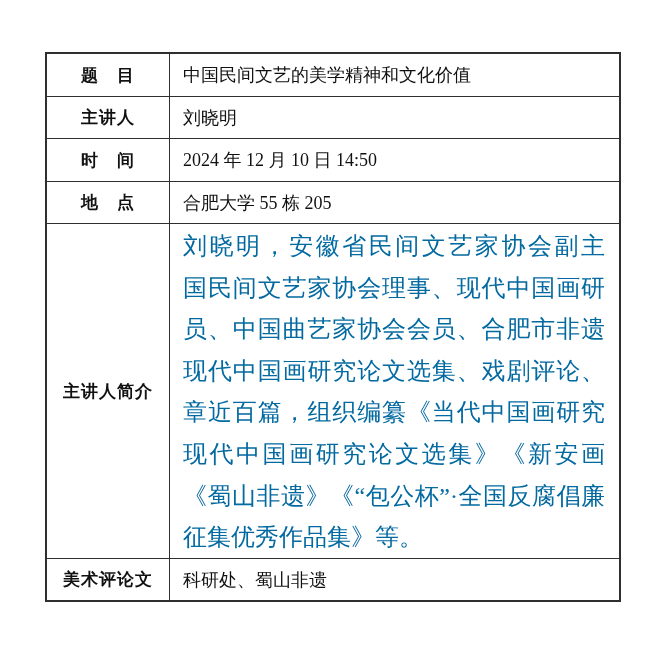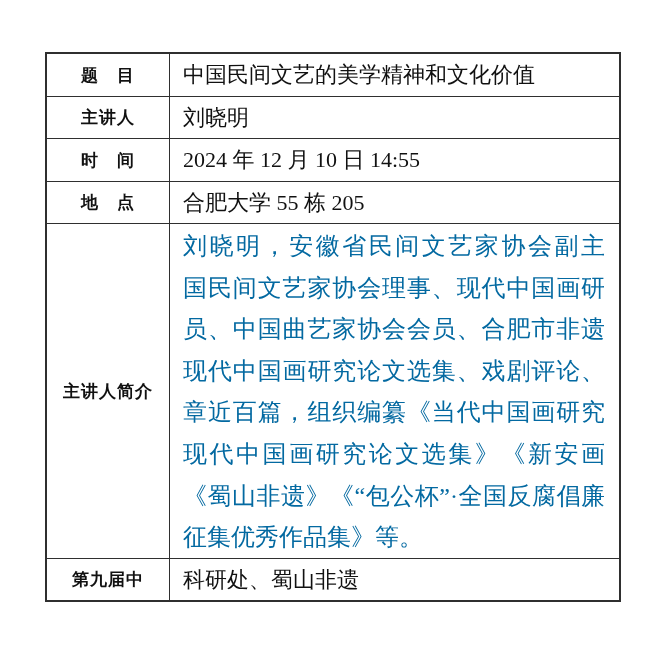--- a/index.html
+++ b/index.html
@@ -42,21 +42,21 @@
     font-size: 17px;
     color: #111111;
     letter-spacing: 1px;
     white-space: nowrap;
   }
   .value-cell {
     display: flex;
     align-items: center;
     padding-left: 13px;
     padding-right: 24px;
-    font-size: 22px;
+    font-size: 18px;
     color: #111111;
     white-space: nowrap;
   }
   .bio-cell {
     display: block;
     padding: 2px 14px 0 13px;
     font-size: 24px;
     color: #0369a1;
     white-space: normal;
   }
@@ -79,34 +79,34 @@
 <div class="page">
   <div class="doc-table">
 
     <div class="cell label-cell">题　目</div>
     <div class="cell value-cell">中国民间文艺的美学精神和文化价值</div>
 
     <div class="cell label-cell">主讲人</div>
     <div class="cell value-cell">刘晓明</div>
 
     <div class="cell label-cell">时　间</div>
-    <div class="cell value-cell">2024 年 12 月 10 日 14:55</div>
+    <div class="cell value-cell">2024 年 12 月 10 日 14:50</div>
 
     <div class="cell label-cell">地　点</div>
     <div class="cell value-cell">合肥大学 55 栋 205</div>
 
     <div class="cell label-cell">主讲人简介</div>
     <div class="cell bio-cell">
       <div class="bio-line">刘晓明，安徽省民间文艺家协会副主席，第九届中</div>
       <div class="bio-line">国民间文艺家协会理事、现代中国画研究论文选集</div>
       <div class="bio-line">员、中国曲艺家协会会员、合肥市非遗专家库专家。</div>
       <div class="bio-line">现代中国画研究论文选集、戏剧评论、美术评论文</div>
       <div class="bio-line">章近百篇，组织编纂《当代中国画研究论文集》《近</div>
       <div class="bio-line">现代中国画研究论文选集》《新安画派》《走读合肥》</div>
       <div class="bio-line">《蜀山非遗》《“包公杯”·全国反腐倡廉曲艺作品</div>
       <div class="bio-line plain">征集优秀作品集》等。</div>
     </div>
 
-    <div class="cell label-cell last-row">第九届中</div>
+    <div class="cell label-cell last-row">美术评论文</div>
     <div class="cell value-cell last-row">科研处、蜀山非遗</div>
 
   </div>
 </div>
 
 </body></html>

